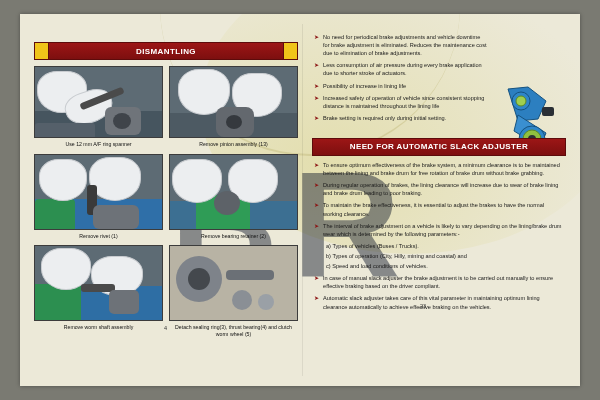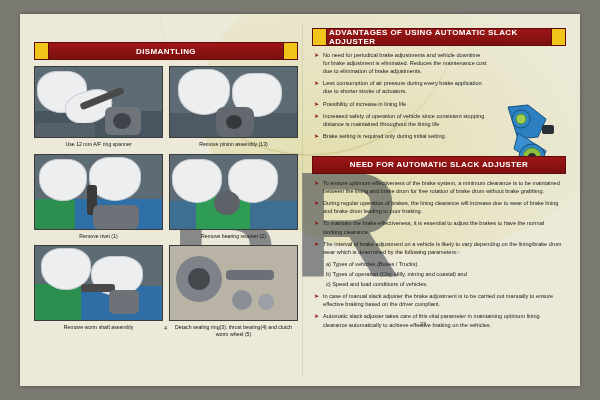--- a/index.html
+++ b/index.html
@@ -198,23 +198,20 @@
         </div>
         <div class="cap">Detach sealing ring(3), thrust bearing(4) and clutch worm wheel (5)</div>
       </div>
     </div>
 
     <div class="pg left">4</div>
   </div>
 
   <div class="col-right">
 
-    <div class="banner">
-      <span>ADVANTAGES OF USING AUTOMATIC SLACK ADJUSTER</span>
-    </div>
 
     <div class="list" style="position:relative;padding-right:76px;">
       <div class="li">
         <span class="arw">➤</span>
         <span>No need for periodical brake adjustments and vehicle downtime for brake adjustment is eliminated.  Reduces the maintenance cost due to elimination of brake adjustments.</span>
       </div>
       <div class="li">
         <span class="arw">➤</span>
         <span>Less consumption of air pressure during every brake application due to shorter stroke of actuators.</span>
       </div>

